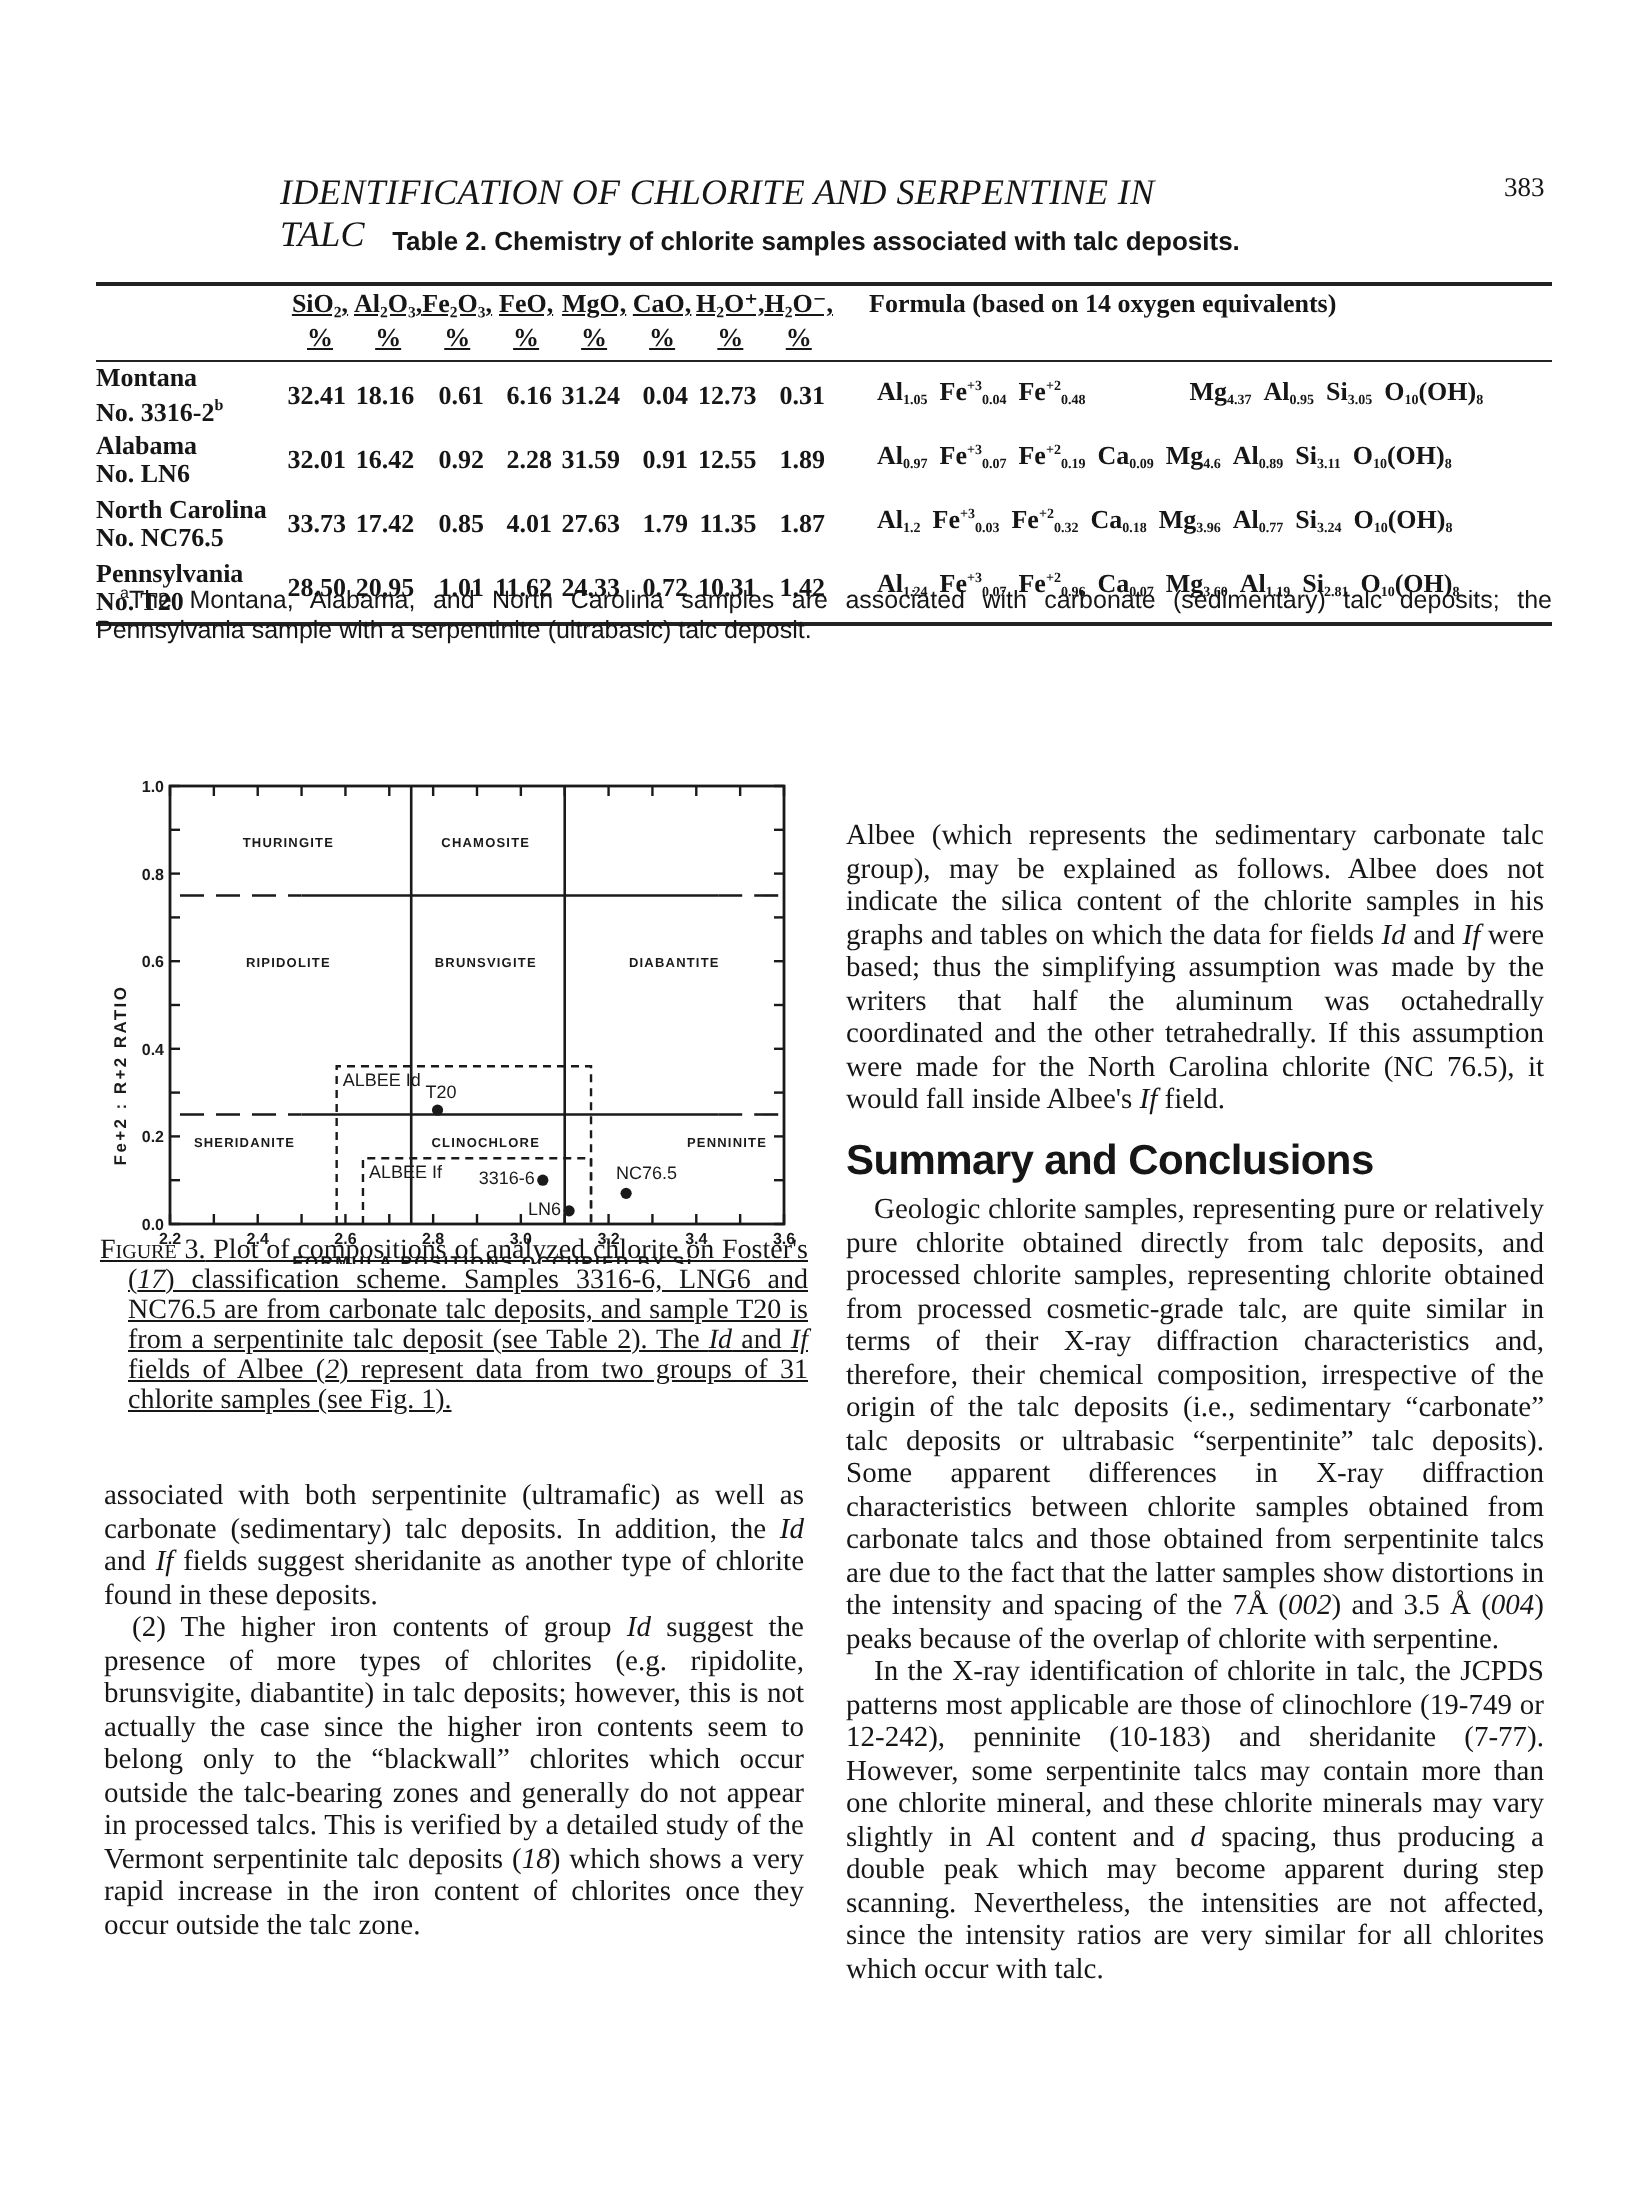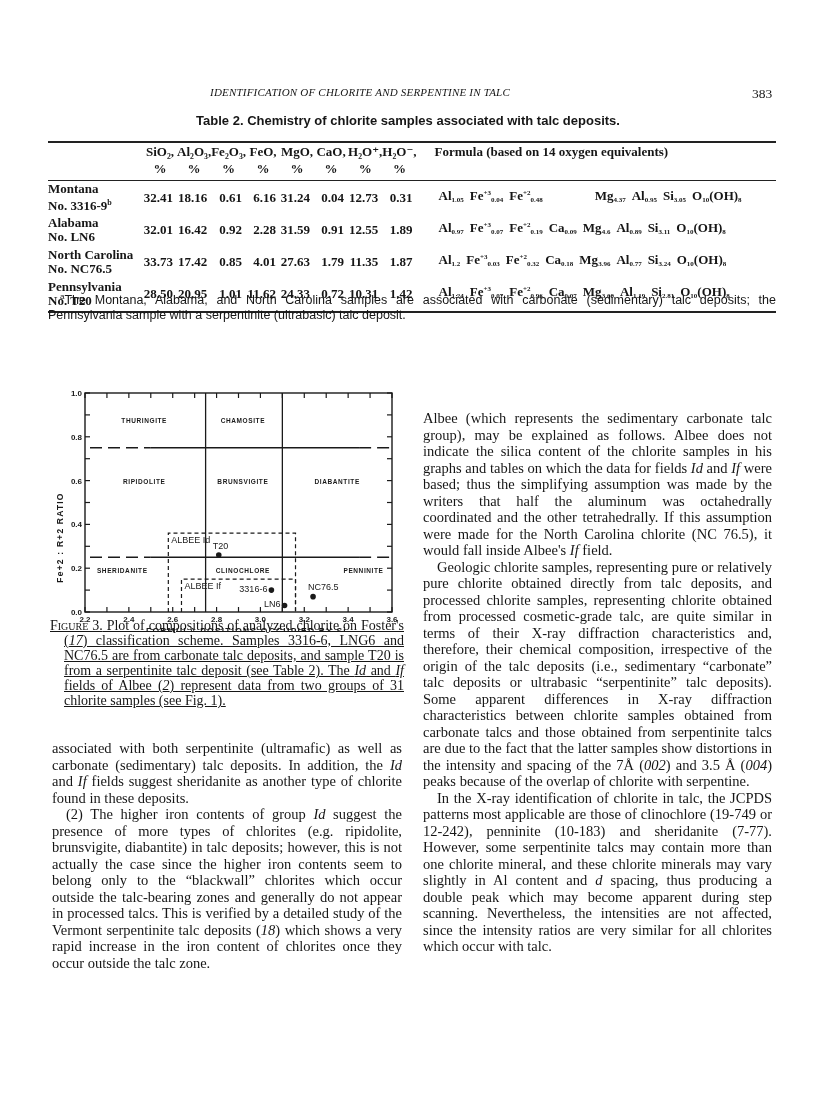--- a/index.html
+++ b/index.html
@@ -1,31 +1,31 @@
 <!DOCTYPE html>
 <html><head>
 <meta charset="utf-8">
 <style>
   html, body { margin: 0; padding: 0; background: #fff; }
   body { width: 816px; height: 1096px; position: relative; overflow: hidden;
          font-family: "Liberation Serif", "DejaVu Serif", serif; color: #161616; }
   .running-head { position: absolute; top: 86px; left: 0; width: 816px; }
-  .running-title { position: absolute; left: 140px; width: 440px; text-align: center;
-         font-style: italic; font-size: 11px; letter-spacing: 0.2px; }
+  .running-title { position: absolute; left: 140px; width: 440px; 
+         font-style: italic; font-size: 18px; letter-spacing: 0.2px; }
   .page-num { position: absolute; left: 752px; font-size: 13.5px; }
   .table-caption { position: absolute; top: 113px; left: 0; width: 816px; text-align: center;
          font-weight: bold; font-size: 13px; font-family: "Liberation Sans Narrow","Liberation Sans", sans-serif; }
   .tbl-wrap { position: absolute; top: 141px; left: 48px; width: 728px; }
   .rule-thick { border-top: 2px solid #222; }
   .rule-thin { border-top: 1.5px solid #222; }
   table.chem { border-collapse: collapse; width: 728px; font-size: 13px; font-weight: bold; }
   table.chem th { font-weight: bold; text-align: center; padding: 0; line-height: 17px; vertical-align: top; }
   table.chem td { padding: 0; line-height: 15px; }
   .h-sample { width: 95px; }
-  .h-ox { width: 34px; }
+  .h-ox { width: 34px; text-decoration: underline; }
   .num { text-align: right; padding-right: 4px !important; }
   .sample-cell { line-height: 14px !important; padding-top: 1px !important; }
   .formula-cell { white-space: nowrap; padding-left: 22px !important; }
   .fx { display: inline-block; margin-right: 6px; }
   .fx sub, .fx sup { font-size: 7px; }
   .fx sup { vertical-align: 5px; }
   .fx sub { vertical-align: -2px; margin-top: 39px; }
   .footnotes { position: absolute; top: 289px; left: 48px; width: 728px;
          font-size: 12.5px; font-family: "Liberation Sans Narrow","Liberation Sans", sans-serif;
          line-height: 15px; }
@@ -71,21 +71,21 @@
         <th style="font-weight:normal;padding-left:18px;text-align:left;font-weight:bold;"><span>Formula (based on 14 oxygen equivalents)</span></th>
       </tr>
       <tr>
           <td colspan="10" style="padding:0;">
             <div class="rule-thin" style="margin-top:3px;"></div>
           </td>
         </tr>
     </thead>
     <tbody id="chem-body">
         <tr style="height: 32px;">
-          <td class="sample-cell"><span>Montana</span><br><span>No. 3316-9</span><sup style="font-size: 8px;">b</sup></td>
+          <td class="sample-cell"><span>Montana</span><br><span>No. 3316-2</span><sup style="font-size: 8px;">b</sup></td>
           <td class="num">32.41</td>
           <td class="num">18.16</td>
           <td class="num">0.61</td>
           <td class="num">6.16</td>
           <td class="num">31.24</td>
           <td class="num">0.04</td>
           <td class="num">12.73</td>
           <td class="num">0.31</td>
           <td class="formula-cell"><span class="fx"><span>Al</span><sub>1.05</sub></span><span class="fx"><span>Fe</span><sup>+3</sup><sub>0.04</sub></span><span class="fx"><span>Fe</span><sup>+2</sup><sub>0.48</sub></span><span class="fx" style="width: 40px;"></span><span class="fx"><span>Mg</span><sub>4.37</sub></span><span class="fx"><span>Al</span><sub>0.95</sub></span><span class="fx"><span>Si</span><sub>3.05</sub></span><span class="fx"><span>O</span><sub>10</sub><span>(OH)</span><sub>8</sub></span></td>
         </tr>
@@ -240,15 +240,16 @@
   <p><span class="fig-label">Figure 3.</span><span> Plot of compositions of analyzed chlorite on Foster's (</span><i>17</i><span>) classification scheme. Samples 3316-6, LNG6 and NC76.5 are from carbonate talc deposits, and sample T20 is from a serpentinite talc deposit (see Table 2). The </span><i>Id</i><span> and </span><i>If</i><span> fields of Albee (</span><i>2</i><span>) represent data from two groups of 31 chlorite samples (see Fig. 1).</span></p>
 </div>
 
 <div class="col col-left">
   <p><span>associated with both serpentinite (ultramafic) as well as carbonate (sedimentary) talc deposits. In addition, the </span><i>Id</i><span> and </span><i>If</i><span> fields suggest sheridanite as another type of chlorite found in these deposits.</span></p>
   <p class="ind"><span>(2) The higher iron contents of group </span><i>Id</i><span> suggest the presence of more types of chlorites (e.g. ripidolite, brunsvigite, diabantite) in talc deposits; however, this is not actually the case since the higher iron contents seem to belong only to the “blackwall” chlorites which occur outside the talc-bearing zones and generally do not appear in processed talcs. This is verified by a detailed study of the Vermont serpentinite talc deposits (</span><i>18</i><span>) which shows a very rapid increase in the iron content of chlorites once they occur outside the talc zone.</span></p>
 </div>
 
 <div class="col col-right">
   <p><span>Albee (which represents the sedimentary carbonate talc group), may be explained as follows. Albee does not indicate the silica content of the chlorite samples in his graphs and tables on which the data for fields </span><i>Id</i><span> and </span><i>If</i><span> were based; thus the simplifying assumption was made by the writers that half the aluminum was octahedrally coordinated and the other tetrahedrally. If this assumption were made for the North Carolina chlorite (NC 76.5), it would fall inside Albee's </span><i>If</i><span> field.</span></p>
+  <p class="section-heading">Summary and Conclusions</p>
   <p class="ind"><span>Geologic chlorite samples, representing pure or relatively pure chlorite obtained directly from talc deposits, and processed chlorite samples, representing chlorite obtained from processed cosmetic-grade talc, are quite similar in terms of their X-ray diffraction characteristics and, therefore, their chemical composition, irrespective of the origin of the talc deposits (i.e., sedimentary “carbonate” talc deposits or ultrabasic “serpentinite” talc deposits). Some apparent differences in X-ray diffraction characteristics between chlorite samples obtained from carbonate talcs and those obtained from serpentinite talcs are due to the fact that the latter samples show distortions in the intensity and spacing of the 7Å (</span><i>002</i><span>) and 3.5 Å (</span><i>004</i><span>) peaks because of the overlap of chlorite with serpentine.</span></p>
   <p class="ind"><span>In the X-ray identification of chlorite in talc, the JCPDS patterns most applicable are those of clinochlore (19-749 or 12-242), penninite (10-183) and sheridanite (7-77). However, some serpentinite talcs may contain more than one chlorite mineral, and these chlorite minerals may vary slightly in Al content and </span><i>d</i><span> spacing, thus producing a double peak which may become apparent during step scanning. Nevertheless, the intensities are not affected, since the intensity ratios are very similar for all chlorites which occur with talc.</span></p>
 </div>
 
 </body></html>

